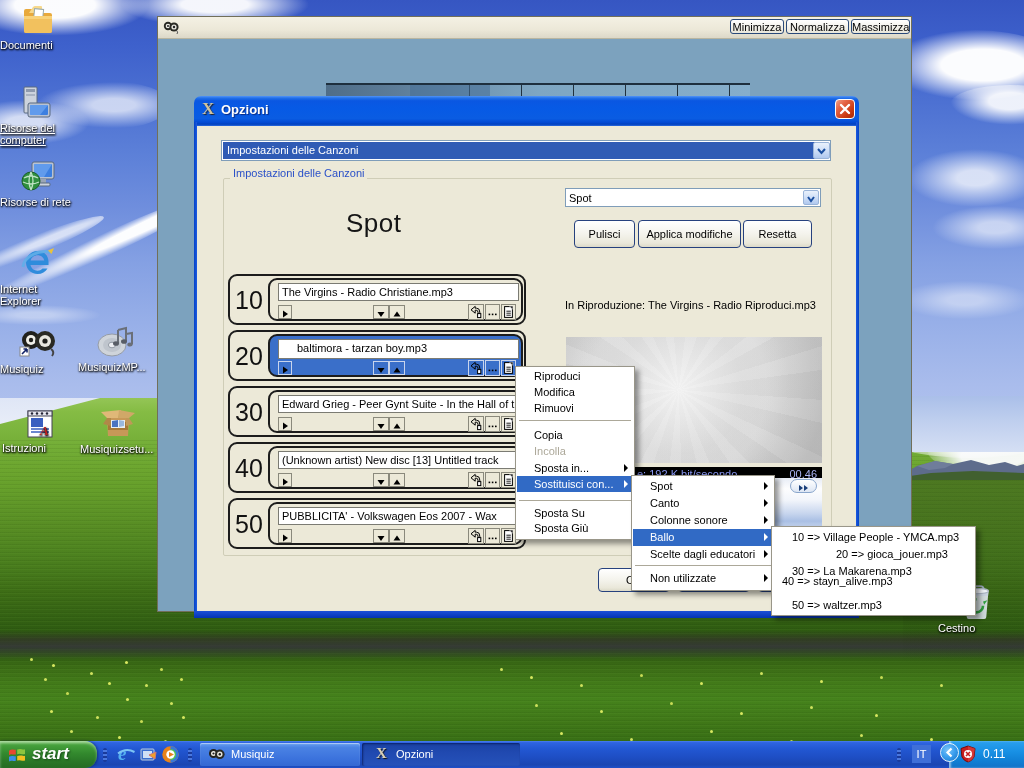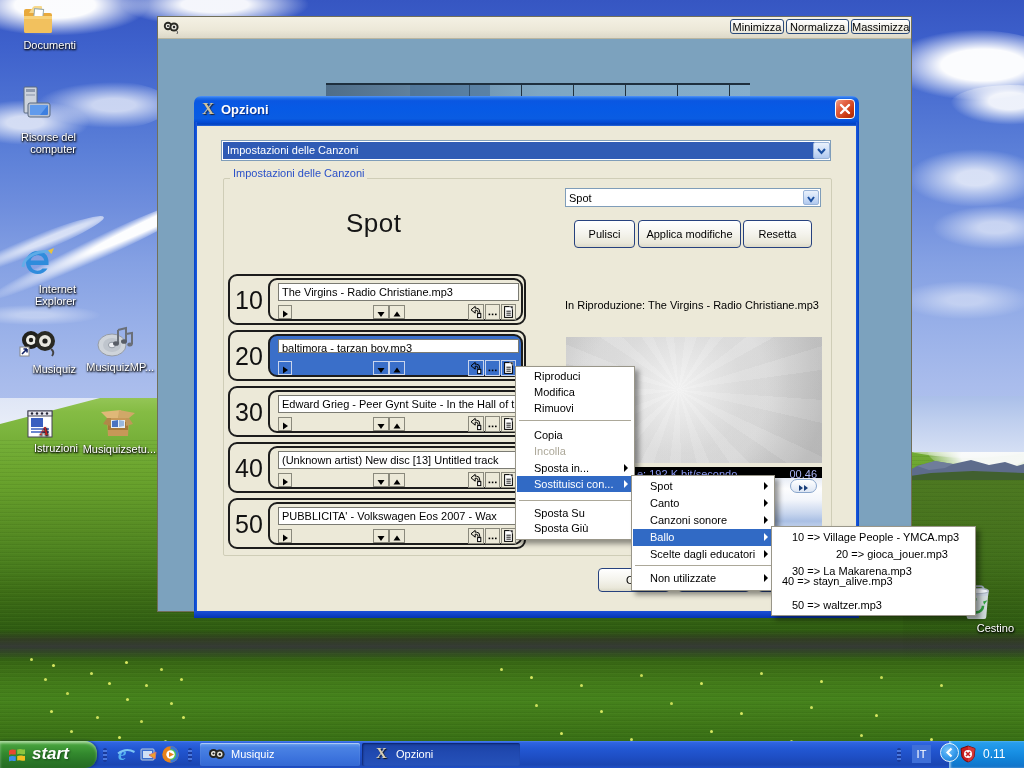--- a/index.html
+++ b/index.html
@@ -3,21 +3,21 @@
 <style>
 html,body{margin:0;padding:0;width:1024px;height:768px;overflow:hidden;font-family:"Liberation Sans",sans-serif;}
 .a{position:absolute;}
 #scene{position:absolute;left:0;top:0;width:1024px;height:768px;background:linear-gradient(180deg,#3656c2 0%,#3e61cc 6%,#4a6ed1 12%,#5c80d8 20%,#6f8edd 27%,#84a0e3 34%,#97afe8 42%,#a9bcec 50%,#bac9f0 60%,#ccd6f3 70%,#dde4f7 80%,#e9edf9 90%,#eff2fb 100%);}
 .cloud{position:absolute;border-radius:50%;}
 #grass{position:absolute;left:0;top:398px;width:1024px;height:343px;background:linear-gradient(180deg,#94c556 0%,#85bc44 4%,#7cb53e 9%,#72ac35 15%,#6ca52e 21%,#659e2a 27%,#5e9527 32%,#578c23 38%,#4f8420 44%,#477a1c 50%,#3e6e16 56%,#366414 62%,#2e5a11 68%,#2a5410 73%,#3a6a15 78%,#427a19 83%,#45821c 88%,#407818 94%,#386e15 100%);}
 #grasstex{position:absolute;left:0;top:440px;width:1024px;height:301px;background:repeating-linear-gradient(180deg,rgba(20,50,5,0.10) 0 1px,rgba(120,180,70,0.10) 1px 2px,rgba(0,0,0,0) 2px 4px);opacity:.8;}
 #darkband{position:absolute;left:0;top:630px;width:1024px;height:30px;background:linear-gradient(180deg,rgba(40,60,20,0) 0%,rgba(52,48,45,.65) 32%,rgba(56,48,66,.72) 55%,rgba(40,60,20,0) 100%);}
 #mtn{position:absolute;left:903px;top:448px;width:121px;height:32px;}
 .flw{position:absolute;width:3px;height:3px;border-radius:50%;background:#cfe25e;}
-.icon{position:absolute;width:76px;text-align:right;color:#fff;font-size:11px;line-height:12px;text-shadow:1px 1px 2px #000,0 1px 2px #000;}
+.icon{position:absolute;width:76px;text-align:left;color:#fff;font-size:11px;line-height:12px;text-shadow:1px 1px 2px #000,0 1px 2px #000;}
 .icon svg{display:block;margin:0 auto;}
 
 #mainwin{position:absolute;left:157px;top:16px;width:755px;height:596px;background:#7ca2be;border:1px solid #716f5a;box-sizing:border-box;}
 #mwtitle{position:absolute;left:0;top:0;width:753px;height:21px;background:linear-gradient(180deg,#f4f1e4 0%,#ece8d8 60%,#dcd8c8 100%);border-bottom:1px solid #b8b5a0;}
 .mwbtn{position:absolute;top:2px;height:15px;background:linear-gradient(180deg,#ffffff,#e8e6da);border:1px solid #2a4a7a;border-radius:3px;font-size:11px;color:#000;text-align:center;line-height:14px;font-family:"Liberation Sans",sans-serif;box-sizing:border-box;}
 #mwtable{position:absolute;left:168px;top:66px;width:424px;height:15px;background:linear-gradient(90deg,#4f6d88 0%,#5e7e9a 18%,#7196b2 34%,#7ea6c2 50%,#86aecb 100%);border-top:2px solid #1e2f3e;box-sizing:border-box;}
 .mwtick{position:absolute;top:0;width:1px;height:13px;background:#20313f;}
 
 #dlg{position:absolute;left:194px;top:96px;width:665px;height:522px;}
 #dlgtitle{position:absolute;left:0;top:0;width:665px;height:30px;border-radius:7px 7px 0 0;background:linear-gradient(180deg,#5294f8 0%,#2270e8 7%,#0a57e2 16%,#075ae5 42%,#0a5ce2 75%,#034ad4 88%,#0241be 94%,#2a6ae0 100%);}
@@ -85,21 +85,34 @@
     </div>
 <div class="icon" style="left:0px;top:85px;">
       <svg width="36" height="34" viewBox="0 0 36 34">
         <rect x="4" y="2" width="13" height="26" rx="1" fill="#cdd3dd" stroke="#5a6a80"></rect>
         <rect x="6" y="4" width="9" height="3" fill="#8f9aae"></rect>
         <rect x="6" y="9" width="9" height="2" fill="#aab3c2"></rect>
         <rect x="8" y="18" width="22" height="14" rx="2" fill="#b9c2d2" stroke="#5a6a80"></rect>
         <rect x="10" y="20" width="18" height="10" rx="1" fill="#3c7fe0"></rect>
         <path d="M10 20 L28 20 L20 30 L10 30Z" fill="#6aa3ef" opacity=".8"></path>
       </svg>
-      <div style="margin-top:12px;">Risorse del<br>computer</div>
+      <div style="margin-top:3px;text-decoration:underline;">Risorse del<br>computer</div>
+    </div>
+<div class="icon" style="left:0px;top:160px;">
+      <svg width="36" height="33" viewBox="0 0 36 33">
+        <rect x="12" y="2" width="22" height="17" rx="2" fill="#b9c2d2" stroke="#5a6a80"></rect>
+        <rect x="14" y="4" width="18" height="13" rx="1" fill="#3c7fe0"></rect>
+        <path d="M14 4 L32 4 L24 17 L14 17Z" fill="#6aa3ef" opacity=".8"></path>
+        <rect x="20" y="19" width="6" height="4" fill="#9aa5b6"></rect>
+        <rect x="16" y="23" width="14" height="3" rx="1" fill="#cdd3dd" stroke="#5a6a80"></rect>
+        <circle cx="11" cy="21" r="9" fill="#2f8f3e"></circle>
+        <circle cx="11" cy="21" r="9" fill="none" stroke="#1c5c28"></circle>
+        <path d="M4 18 Q11 14 18 18 M3 22 Q11 26 19 22 M11 12 Q7 21 11 30 M11 12 Q15 21 11 30" stroke="#bfe3c4" stroke-width="1.3" fill="none"></path>
+      </svg>
+      <div style="margin-top:3px;">Risorse di rete</div>
     </div>
 <div class="icon" style="left:0px;top:246px;">
       <svg width="36" height="34" viewBox="0 0 36 34">
         <path d="M18 5 C11 5 6 10 6 16.5 C6 23 11 28 17.5 28 C22 28 25.5 26 27.5 22.5 L22.5 22.5 C21 24 19.5 24.7 17.5 24.7 C14 24.7 11.3 22.5 10.5 19 L28.5 19 L28.5 16 C28.5 9.5 24 5 18 5 Z M10.6 14.5 C11.5 11.3 14.2 9.2 17.6 9.2 C21 9.2 23.6 11.3 24.3 14.5 Z" fill="#2f8cdc"></path>
         <path d="M3 21 Q4 13 13 8.5 M13 8.5 Q22 4 30 6.5" stroke="#62aee8" stroke-width="3" fill="none" opacity=".9"></path>
         <path d="M28 4.5 l6 -2.5 l-2.5 6 z" fill="#e8c23c"></path>
       </svg>
       <div style="margin-top:3px;">Internet<br>Explorer</div>
     </div>
 <div class="icon" style="left:0px;top:328px;">
@@ -248,21 +261,21 @@
     <div class="sbtn bc" style="left:231px;top:24px;width:15px;height:16px;"><svg width="13" height="14" viewBox="0 0 13 14">
               <rect x="2.6" y="1.6" width="7.8" height="10.8" fill="#fff" stroke="#000" stroke-width="1"></rect>
               <path d="M7.6 1.2 L10.8 4.4 L10.8 1.2 Z" fill="#000" stroke="#fff" stroke-width=".5"></path>
               <path d="M4.4 6.2 L8.8 6.2 M4.4 8.2 L8.8 8.2 M4.4 10.2 L8.8 10.2" stroke="#000" stroke-width=".9"></path>
             </svg></div>
   </div>
       </div>
   <div class="row sel" style="top:234px;">
         <div class="rownum">20</div>
         <div class="rowin" style="background:#3a6fc9;">
-    <div class="fld" style="left:8px;top:3px;width:241px;height:14px;line-height:16px;padding-left:3px;overflow:hidden;white-space:nowrap;">baltimora - tarzan boy.mp3</div>
+    <div class="fld" style="left:8px;top:3px;width:241px;height:20px;line-height:16px;padding-left:18px;overflow:hidden;white-space:nowrap;">baltimora - tarzan boy.mp3</div>
     <div class="sbtn" style="left:8px;top:25px;width:14px;height:14px;"><svg width="12" height="12" viewBox="0 0 12 12">
               <path d="M4 2.5 L9 6 L4 9.5 Z" fill="#000"></path>
             </svg></div>
     <div class="sbtn" style="left:103px;top:25px;width:16px;height:14px;"><svg width="14" height="12" viewBox="0 0 14 12">
               <path d="M3.5 4 L10.5 4 L7 9 Z" fill="#000"></path>
             </svg></div>
     <div class="sbtn" style="left:119px;top:25px;width:16px;height:14px;"><svg width="14" height="12" viewBox="0 0 14 12">
               <path d="M3.5 8.5 L10.5 8.5 L7 3.5 Z" fill="#000"></path>
             </svg></div>
     <div class="sbtn ba" style="left:198px;top:24px;width:16px;height:16px;"><svg width="14" height="14" viewBox="0 0 14 14">
@@ -361,21 +374,21 @@
               <rect x="5.8" y="8.6" width="1.6" height="1.6" fill="#000"></rect>
               <rect x="9" y="8.6" width="1.6" height="1.6" fill="#000"></rect>
             </svg></div>
     <div class="sbtn bc" style="left:231px;top:24px;width:15px;height:16px;"><svg width="13" height="14" viewBox="0 0 13 14">
               <rect x="2.6" y="1.6" width="7.8" height="10.8" fill="#fff" stroke="#000" stroke-width="1"></rect>
               <path d="M7.6 1.2 L10.8 4.4 L10.8 1.2 Z" fill="#000" stroke="#fff" stroke-width=".5"></path>
               <path d="M4.4 6.2 L8.8 6.2 M4.4 8.2 L8.8 8.2 M4.4 10.2 L8.8 10.2" stroke="#000" stroke-width=".9"></path>
             </svg></div>
   </div>
       </div>
-  <div class="a" style="left:371px;top:203px;font-size:11px;color:#000;">In Riproduzione: The Virgins - Radio Christiane.mp3</div>
+  <div class="a" style="left:371px;top:203px;font-size:11px;color:#000;">In Riproduzione: The Virgins - Radio Riproduci.mp3</div>
   <div class="a" style="left:372px;top:241px;width:256px;height:126px;background:radial-gradient(circle at 44% 42%,rgba(255,255,255,.65) 0%,rgba(228,228,228,.3) 40%,rgba(205,205,205,0) 70%),repeating-conic-gradient(from 10deg at 44% 42%,rgba(255,255,255,0.09) 0 9deg,rgba(175,175,175,0.09) 9deg 21deg),radial-gradient(circle at 44% 42%,rgba(235,235,235,.5) 55%,rgba(180,180,180,.35) 90%),linear-gradient(145deg,#c9c9c9 0%,#cecece 40%,#c0c0c0 75%,#b8b8b8 100%);"></div>
   <div class="a" style="left:372px;top:371px;width:256px;height:15px;background:#000;">
     <div class="a" style="left:71px;top:1px;font-size:11px;color:#8896f0;">e: 192 K bit/secondo</div>
     <div class="a" style="right:5px;top:1px;font-size:11px;color:#aab4f4;">00.46</div>
   </div>
   <div class="a" style="left:506px;top:382px;width:122px;height:49px;background:linear-gradient(180deg,#e8edf6 0%,#fdfdfe 22%,#f2f5fb 45%,#c8d6ee 72%,#a9bfe4 88%,#c2d2ec 100%);"></div>
   <div class="a" style="left:596px;top:383px;width:27px;height:14px;background:linear-gradient(180deg,#ffffff,#dde6f4);border:1px solid #8aa6cc;border-radius:7px;box-sizing:border-box;"><svg width="25" height="12" viewBox="0 0 25 12">
           <path d="M8 3 L12 6 L8 9 Z M13 3 L17 6 L13 9 Z" fill="#1a3f7a"></path>
         </svg></div>
   <div class="xpbtn" style="left:404px;top:472px;width:72px;height:24px;line-height:22px;">OK</div>
@@ -395,21 +408,21 @@
       <div class="arr" style="left:108px;top:113px;border-left-color:#fff;"></div>
   <div class="msep" style="top:133px;width:112px;"></div>
   <div class="mi" style="top:138px;width:100px;">Sposta Su</div>
   <div class="mi" style="top:153px;width:100px;">Sposta Giù</div>
 </div>
 <div class="menu" style="left:631px;top:475px;width:144px;height:116px;border:1px solid #999689;">
   <div class="mi" style="top:2px;width:120px;height:17px;line-height:17px;">Spot</div>
       <div class="arr" style="left:132px;top:6px;"></div>
   <div class="mi" style="top:19px;width:120px;height:17px;line-height:17px;">Canto</div>
       <div class="arr" style="left:132px;top:23px;"></div>
-  <div class="mi" style="top:36px;width:120px;height:17px;line-height:17px;">Canzoni sonore</div>
+  <div class="mi" style="top:36px;width:120px;height:17px;line-height:17px;">Colonne sonore</div>
       <div class="arr" style="left:132px;top:40px;"></div>
   <div class="mi" style="top:53px;width:141px;height:17px;line-height:17px;background:#316ac5;color:#fff;">Ballo</div>
       <div class="arr" style="left:132px;top:57px;border-left-color:#fff;"></div>
   <div class="mi" style="top:70px;width:120px;height:17px;line-height:17px;">Scelte dagli educatori</div>
       <div class="arr" style="left:132px;top:74px;"></div>
   <div class="msep" style="top:89px;width:136px;"></div>
   <div class="mi" style="top:94px;width:120px;height:17px;line-height:17px;">Non utilizzate</div>
       <div class="arr" style="left:132px;top:98px;"></div>
 </div>
 <div class="menu" style="left:771px;top:526px;width:205px;height:90px;border:1px solid #999689;">

